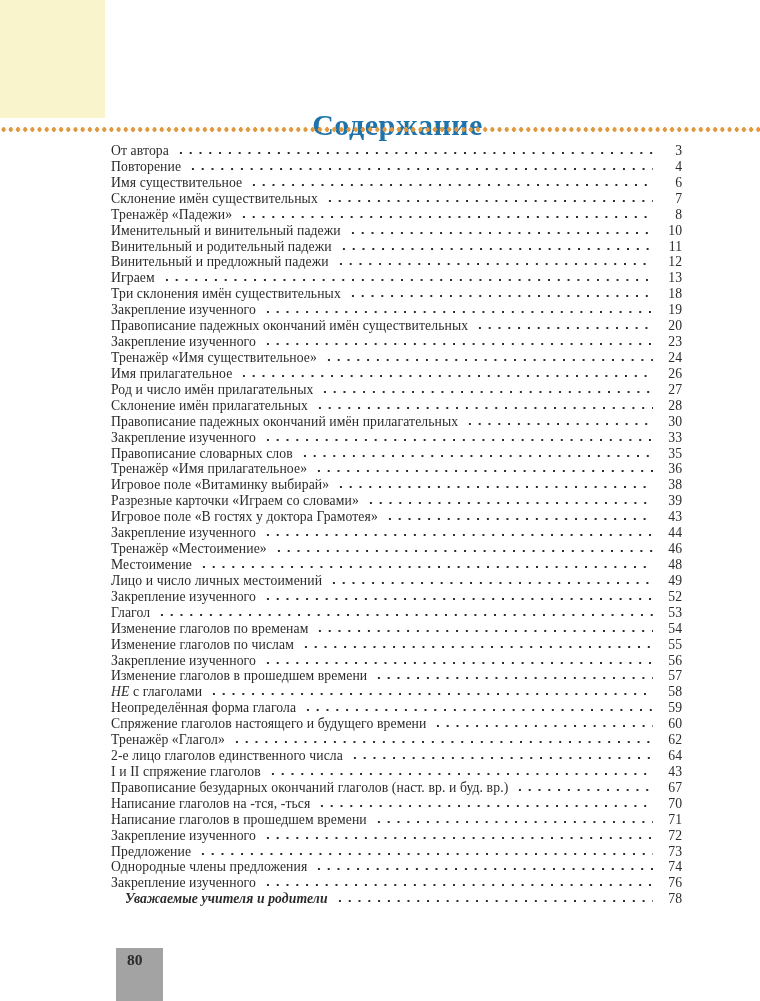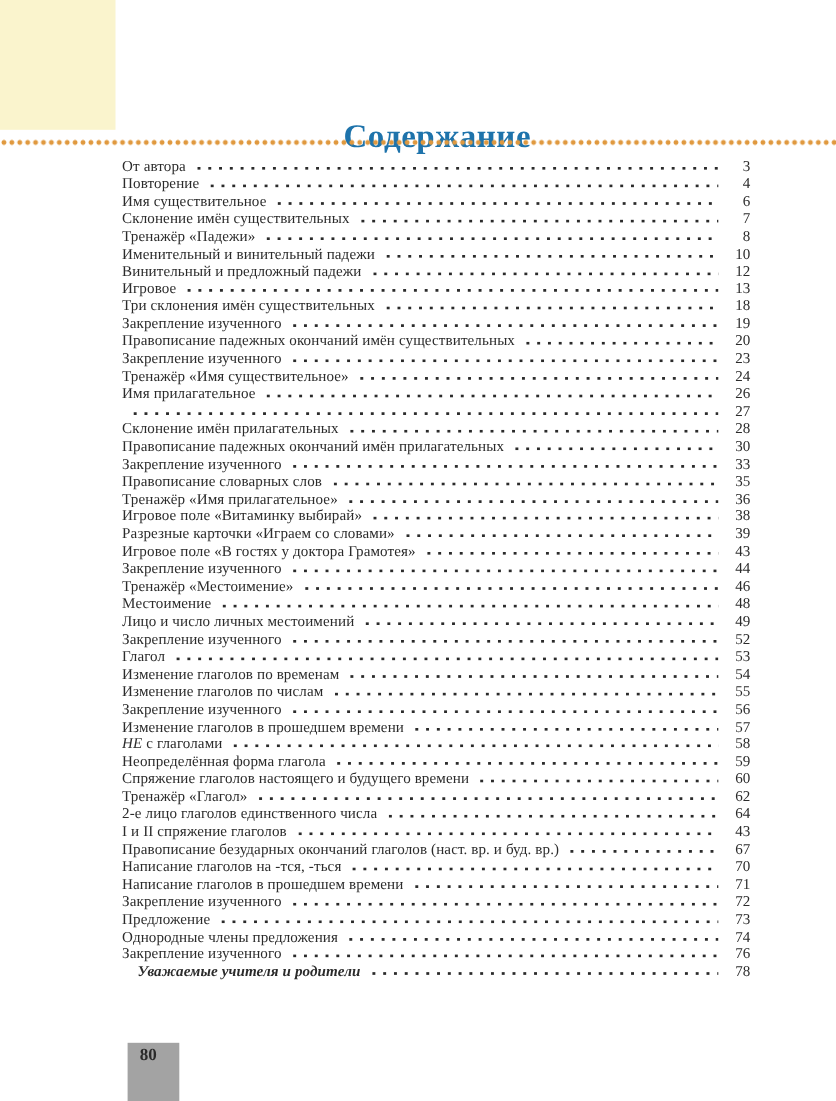--- a/index.html
+++ b/index.html
@@ -108,26 +108,31 @@
       <span class="t">Тренажёр «Падежи»</span>
       <span class="dots"></span>
       <span class="p">8</span>
     </div>
     <div class="toc-row">
       <span class="t">Именительный и винительный падежи</span>
       <span class="dots"></span>
       <span class="p">10</span>
     </div>
     <div class="toc-row">
+      <span class="t">Винительный и родительный падежи</span>
+      <span class="dots"></span>
+      <span class="p">11</span>
+    </div>
+    <div class="toc-row">
       <span class="t">Винительный и предложный падежи</span>
       <span class="dots"></span>
       <span class="p">12</span>
     </div>
     <div class="toc-row">
-      <span class="t">Игровое</span>
+      <span class="t">Играем</span>
       <span class="dots"></span>
       <span class="p">13</span>
     </div>
     <div class="toc-row">
       <span class="t">Три склонения имён существительных</span>
       <span class="dots"></span>
       <span class="p">18</span>
     </div>
     <div class="toc-row">
       <span class="t">Закрепление изученного</span>
@@ -148,20 +153,21 @@
       <span class="t">Тренажёр «Имя существительное»</span>
       <span class="dots"></span>
       <span class="p">24</span>
     </div>
     <div class="toc-row">
       <span class="t">Имя прилагательное</span>
       <span class="dots"></span>
       <span class="p">26</span>
     </div>
     <div class="toc-row">
+      <span class="t">Род и число имён прилагательных</span>
       <span class="dots"></span>
       <span class="p">27</span>
     </div>
     <div class="toc-row">
       <span class="t">Склонение имён прилагательных</span>
       <span class="dots"></span>
       <span class="p">28</span>
     </div>
     <div class="toc-row">
       <span class="t">Правописание падежных окончаний имён прилагательных</span>

